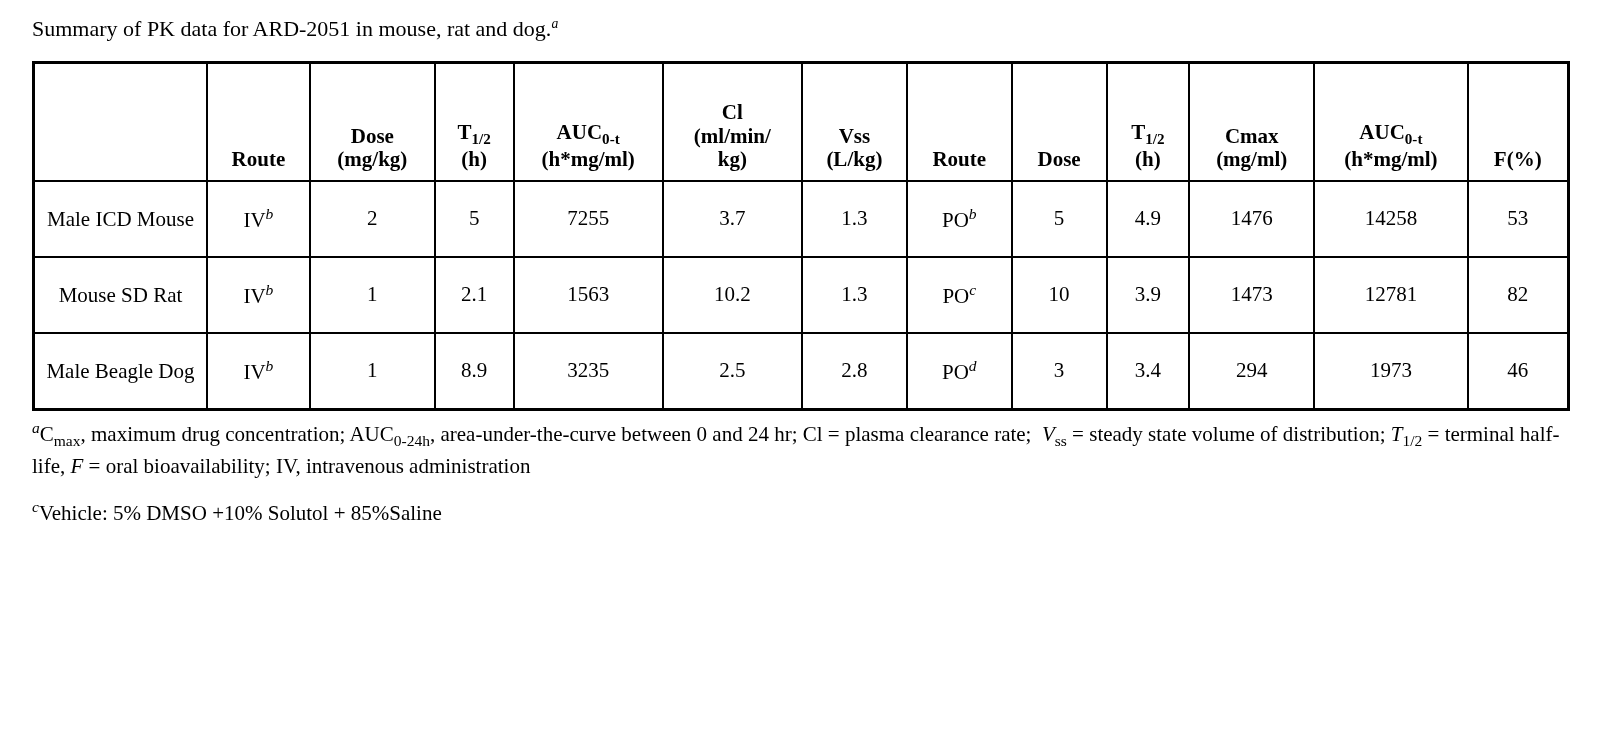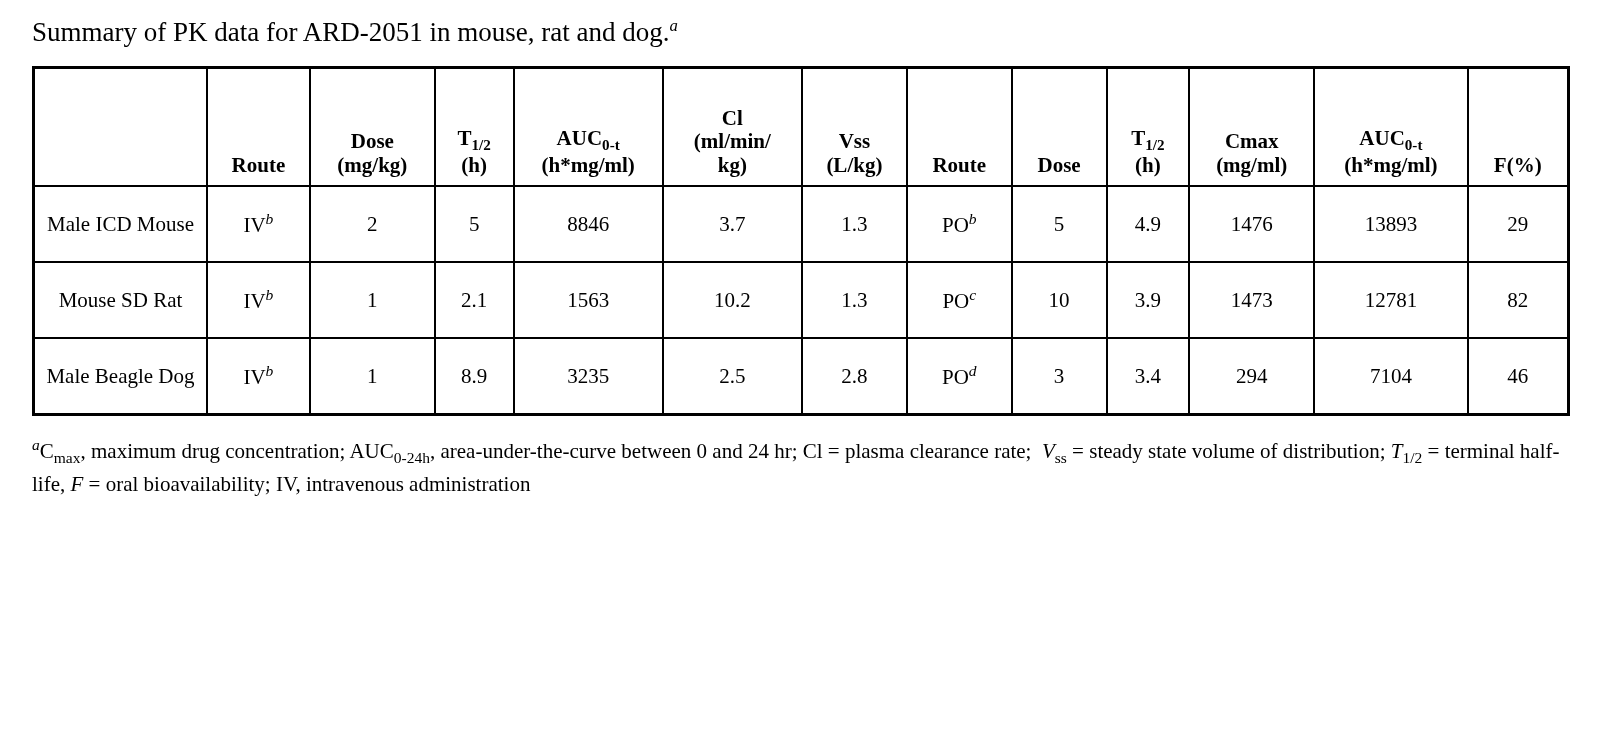--- a/index.html
+++ b/index.html
@@ -12,21 +12,21 @@
     height: 732px;
     font-family: "Liberation Serif", serif;
     color: #000000;
     overflow: hidden;
   }
   .page {
     padding: 10px 32px 0 32px;
     box-sizing: border-box;
   }
   .title {
-    font-size: 27px;
+    font-size: 22px;
     line-height: 1.2;
     margin: 6px 0 18px 0;
     font-family: "Liberation Serif", serif;
     font-weight: normal;
   }
   .title sup {
     font-size: 0.62em;
     font-style: italic;
     vertical-align: super;
   }
@@ -77,21 +77,21 @@
   col.c5 { width: 138px; }
   col.c6 { width: 104px; }
   col.c7 { width: 104px; }
   col.c8 { width: 94px; }
   col.c9 { width: 82px; }
   col.c10 { width: 124px; }
   col.c11 { width: 152px; }
   col.c12 { width: 100px; }
 
   .notes {
-    margin-top: 18px;
+    margin-top: 6px;
     font-size: 21px;
     line-height: 1.42;
   }
   .note {
     margin: 0 0 14px 0;
   }
   .note sup.lab {
     font-style: italic;
     font-size: 0.74em;
     vertical-align: super;
@@ -177,29 +177,29 @@
           <span>F(%)</span>
         </th>
       </tr>
     </thead>
     <tbody>
       <tr>
         <td class="animal-cell">Male ICD Mouse</td>
         <td class="route"><span>IV</span><sup>b</sup></td>
         <td>2</td>
         <td>5</td>
-        <td>8846</td>
+        <td>7255</td>
         <td>3.7</td>
         <td>1.3</td>
         <td class="route"><span>PO</span><sup>b</sup></td>
         <td>5</td>
         <td>4.9</td>
         <td>1476</td>
-        <td>13893</td>
-        <td>29</td>
+        <td>14258</td>
+        <td>53</td>
       </tr>
       <tr>
         <td class="animal-cell">Mouse SD Rat</td>
         <td class="route"><span>IV</span><sup>b</sup></td>
         <td>1</td>
         <td>2.1</td>
         <td>1563</td>
         <td>10.2</td>
         <td>1.3</td>
         <td class="route"><span>PO</span><sup>c</sup></td>
@@ -214,25 +214,28 @@
         <td class="route"><span>IV</span><sup>b</sup></td>
         <td>1</td>
         <td>8.9</td>
         <td>3235</td>
         <td>2.5</td>
         <td>2.8</td>
         <td class="route"><span>PO</span><sup>d</sup></td>
         <td>3</td>
         <td>3.4</td>
         <td>294</td>
-        <td>7104</td>
+        <td>1973</td>
         <td>46</td>
       </tr>
     </tbody>
   </table>
 
   <div class="notes">
     <p class="note">
       <sup class="lab">a</sup>C<span class="sub">max</span>, maximum drug concentration; AUC<span class="sub">0-24h</span>, area-under-the-curve between 0 and 24 hr; Cl = plasma clearance rate; &nbsp;<i>V</i><span class="sub">ss</span> = steady state volume of distribution; <i>T</i><span class="sub">1/2</span> = terminal half-life, <i>F</i> = oral bioavailability; IV, intravenous administration
     </p>
+    <p class="note">
+      <sup class="lab">c</sup><span>Vehicle: 5% DMSO +10% Solutol + 85%Saline</span>
+    </p>
   </div>
 
 </div>
 
 </body></html>

